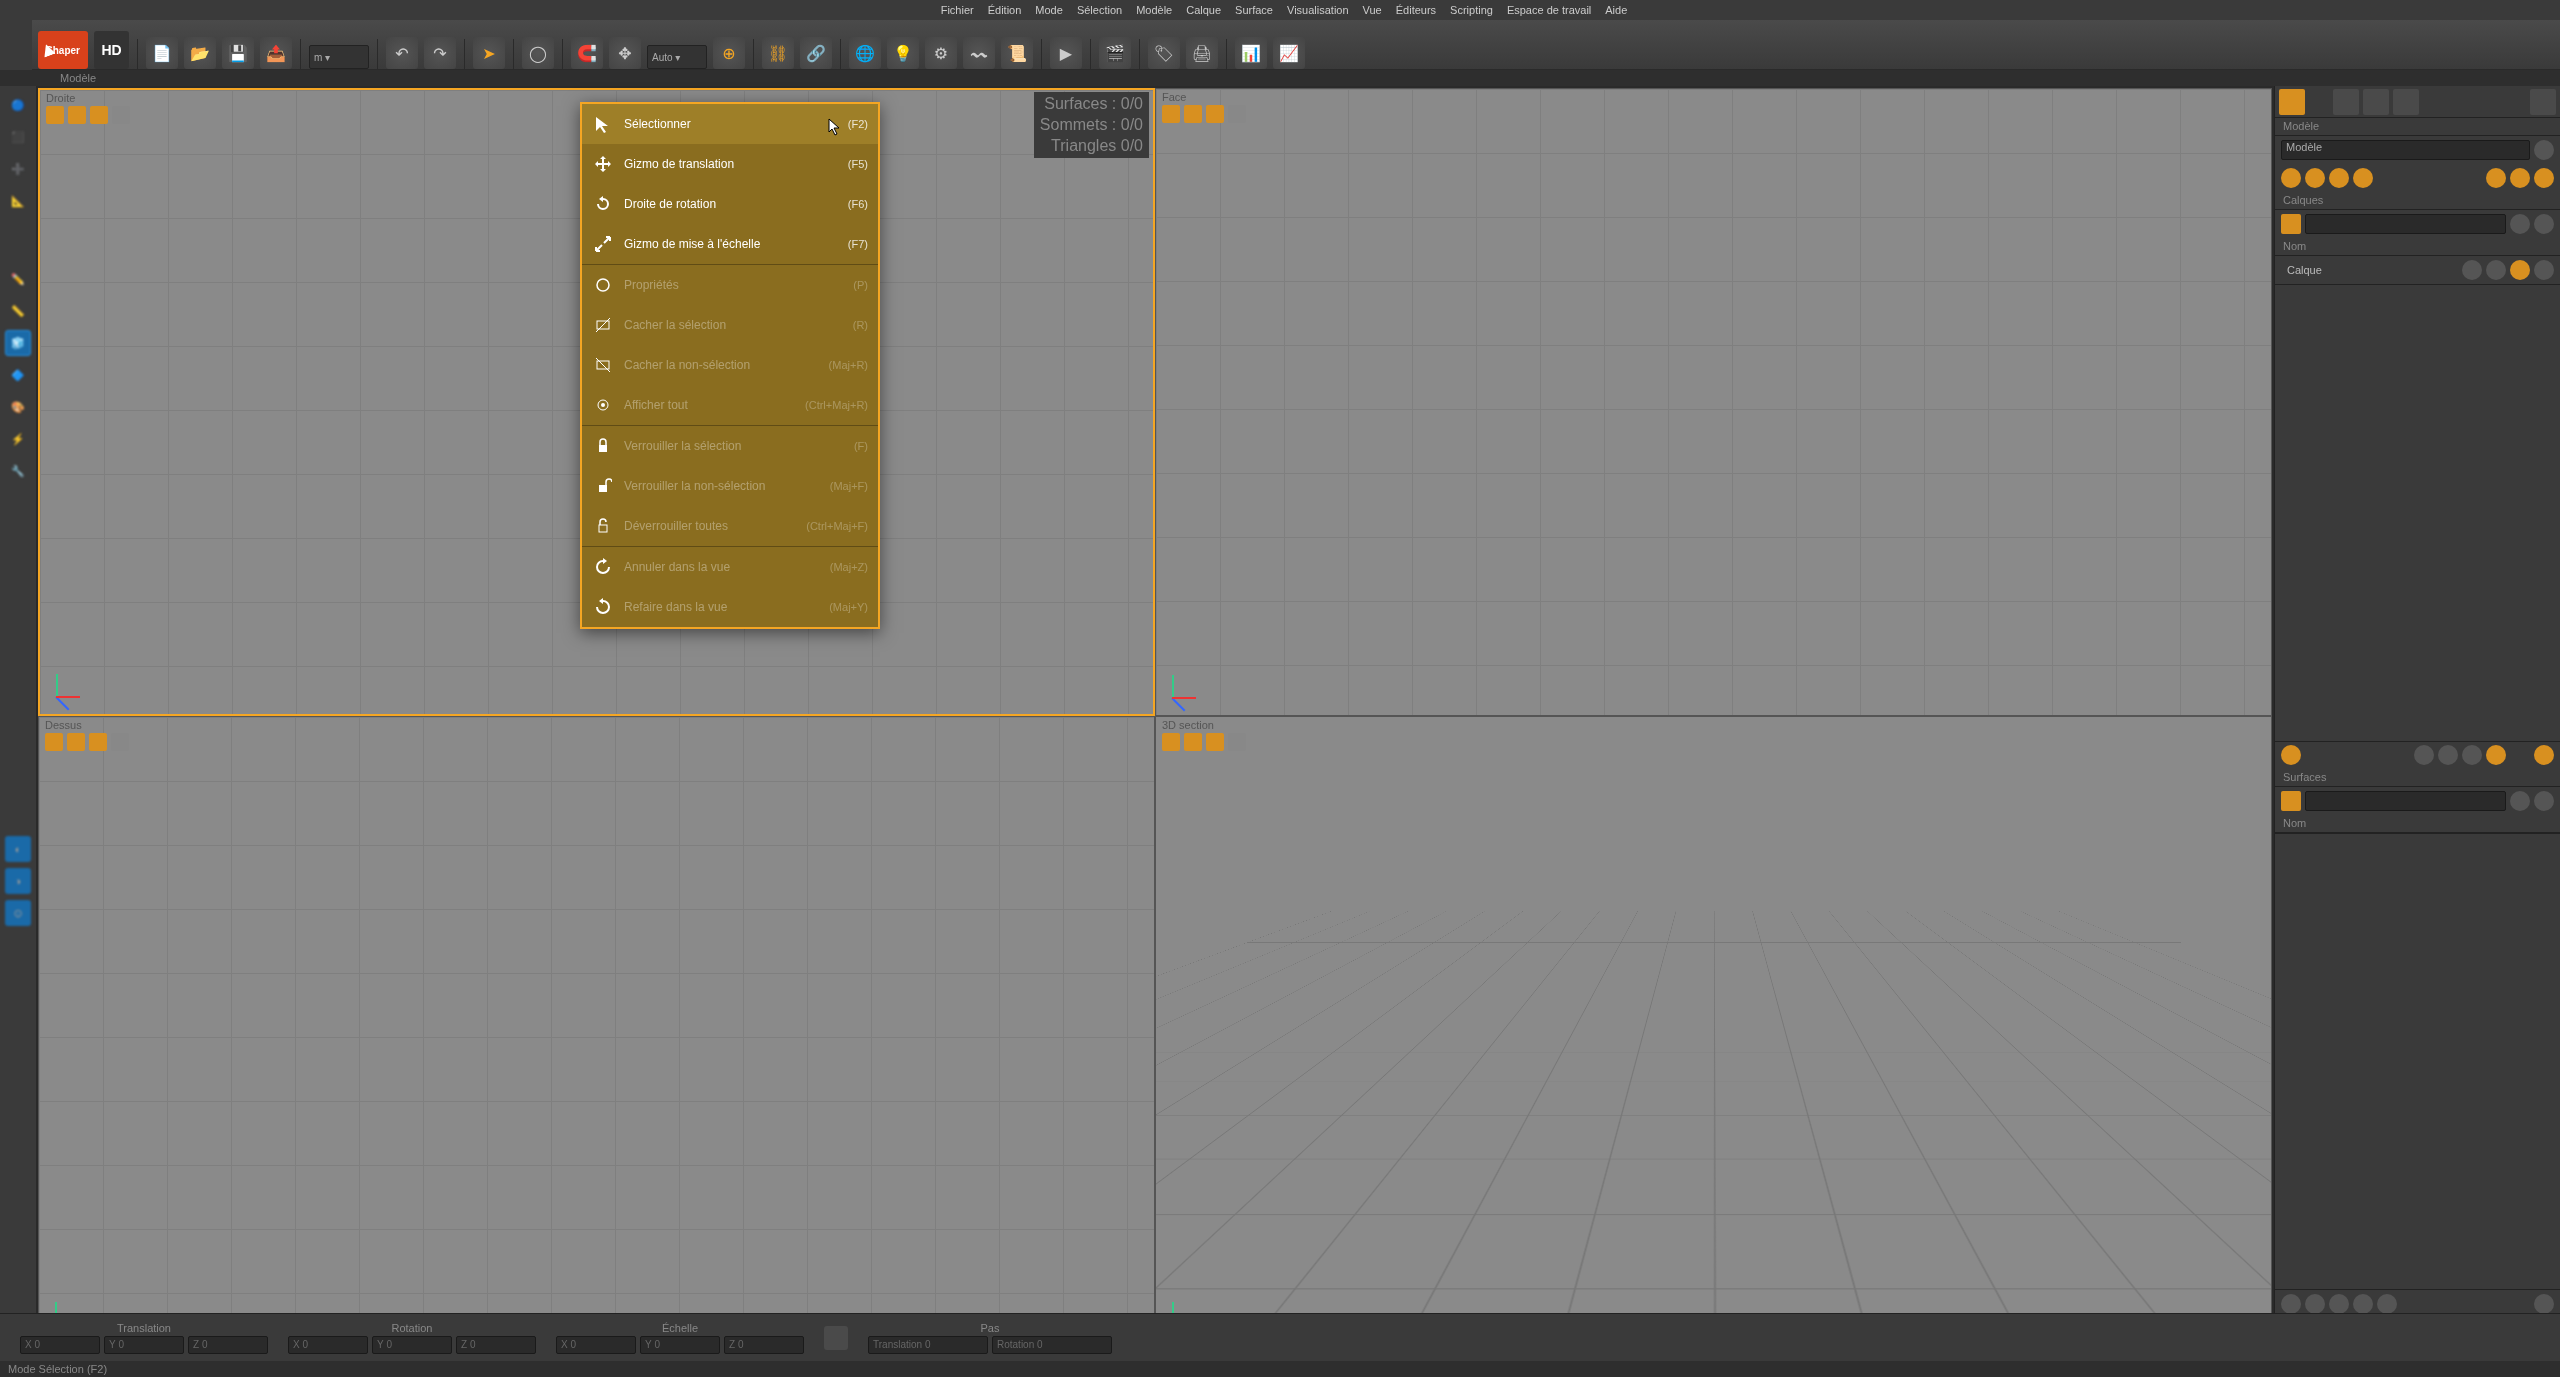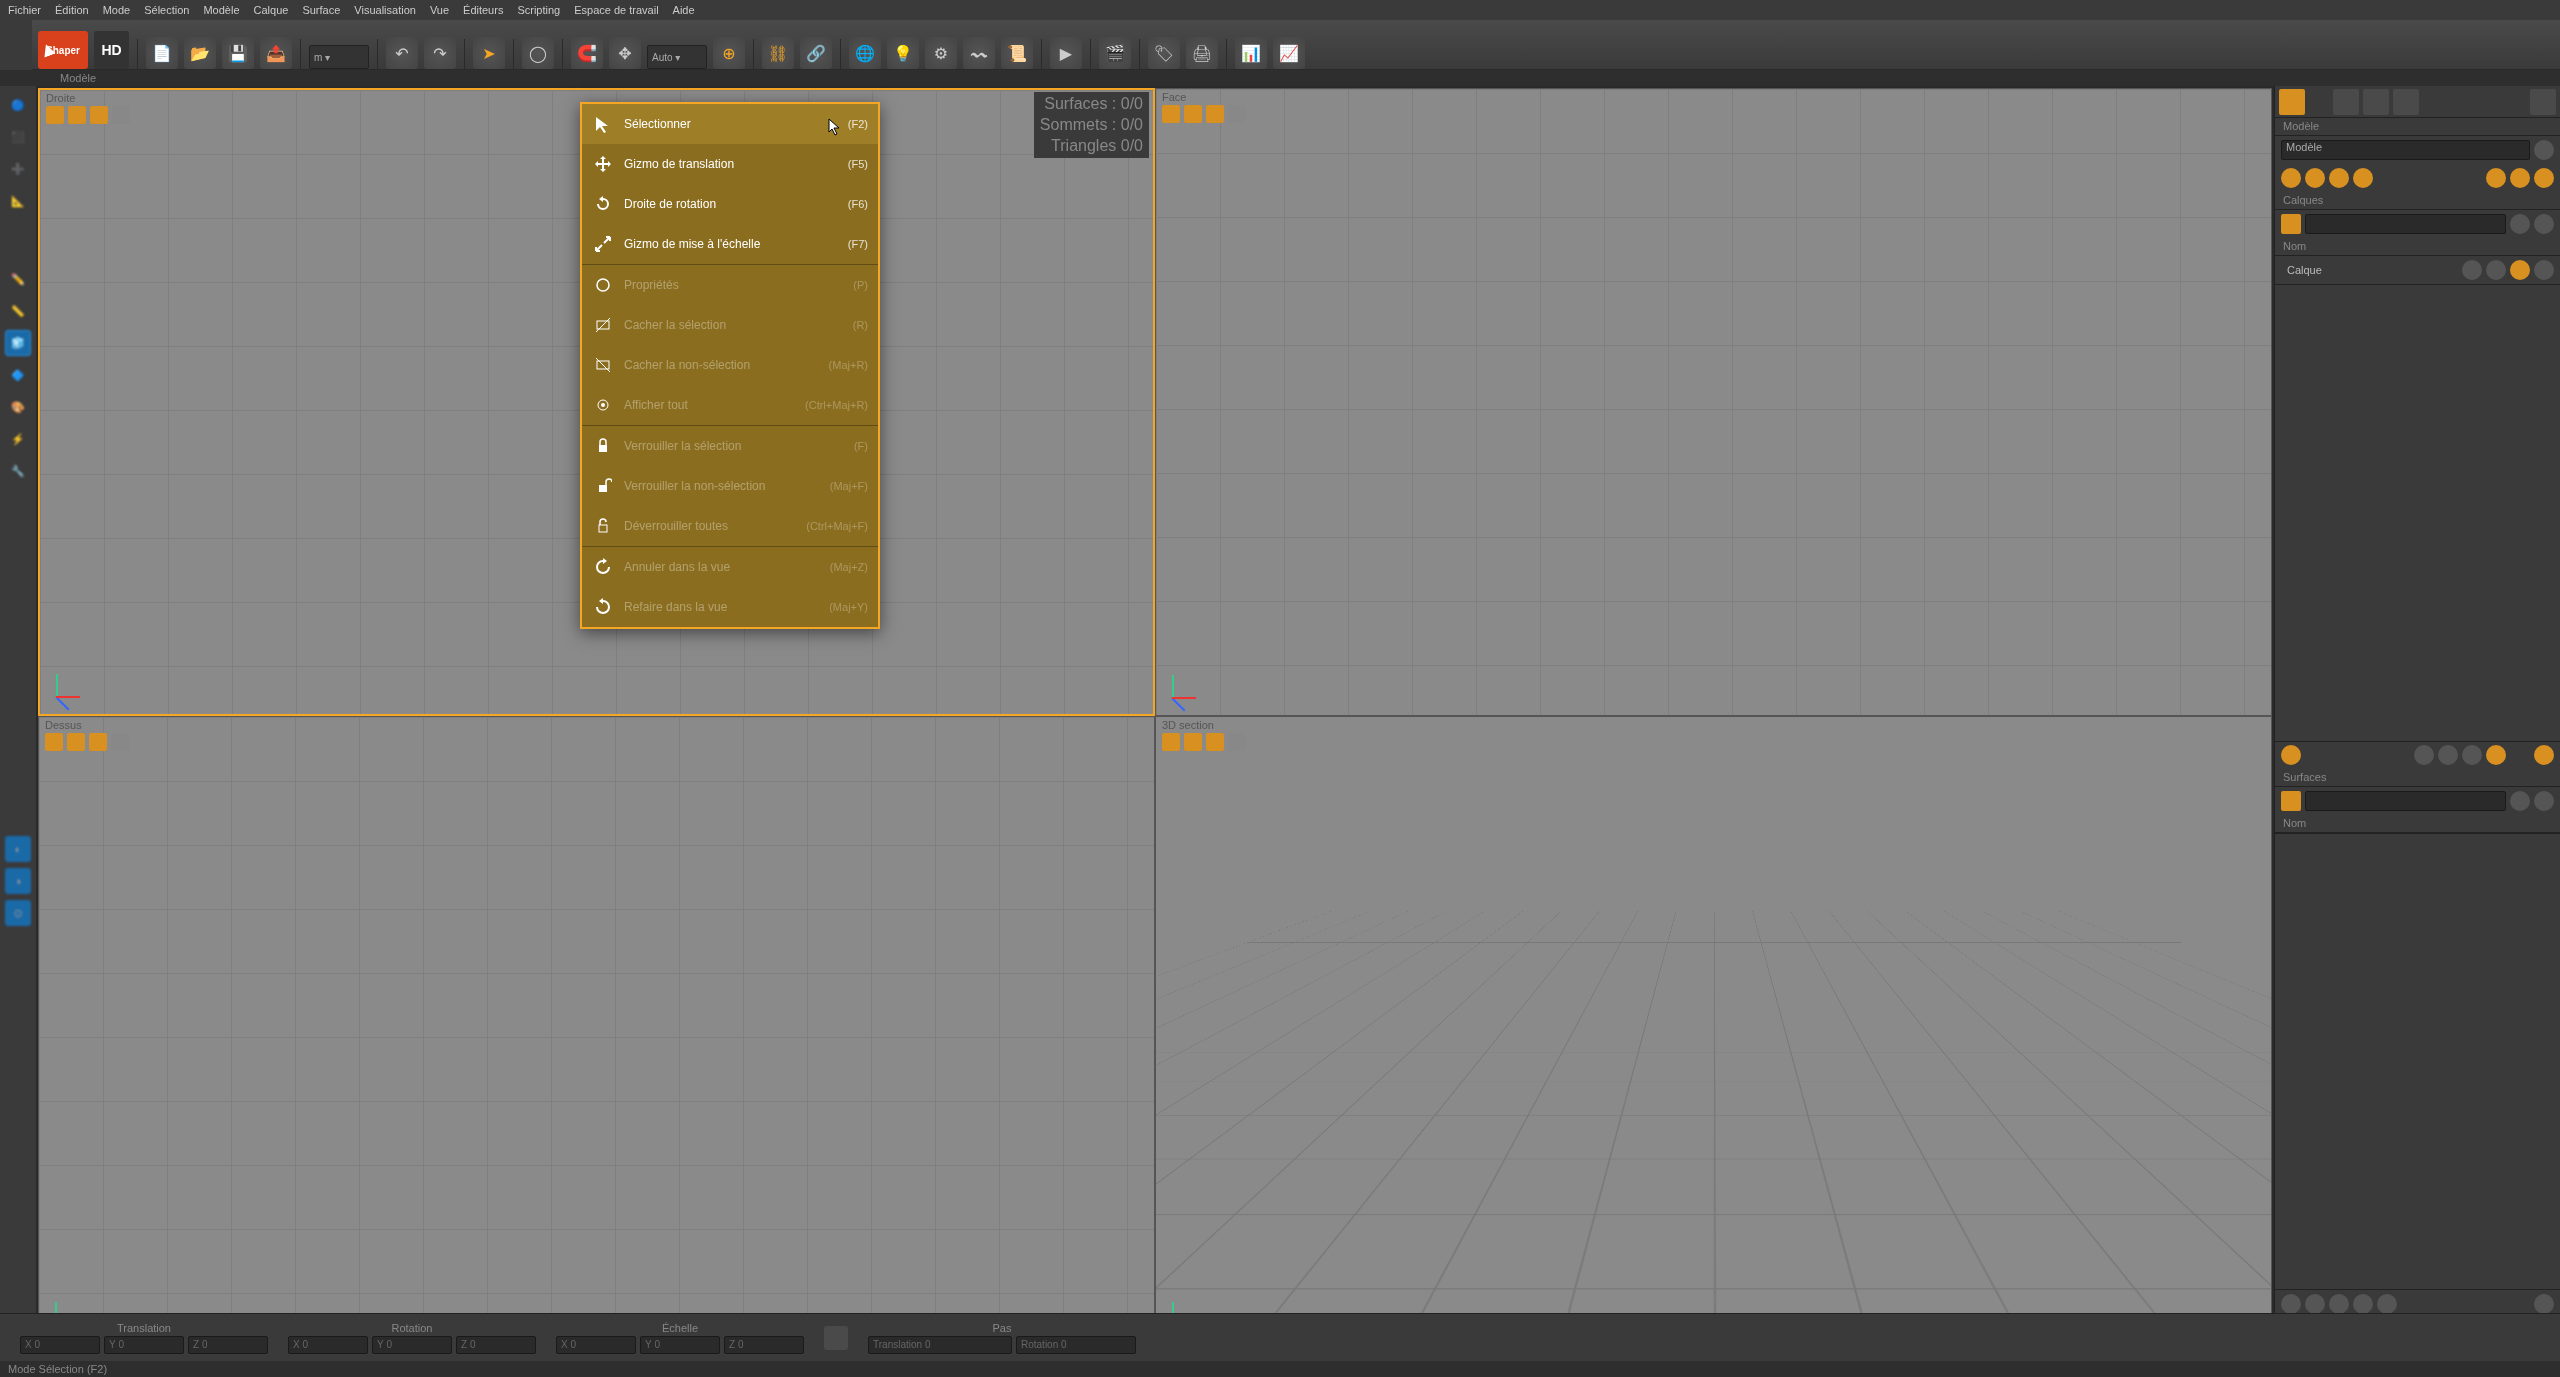--- a/index.html
+++ b/index.html
@@ -1,17 +1,17 @@
 <!DOCTYPE html>
 <html><head>
 <meta charset="utf-8">
 <style>
 * { margin: 0; padding: 0; box-sizing: border-box; font-family: Arial, sans-serif; }
 html, body { width: 2560px; height: 1377px; background: #3a3a3a; color: #999; font-size: 11px; overflow: hidden; }
-.menubar { height: 20px; background: #3a3a3a; display: flex; align-items: center; padding-left: 8px; gap: 14px; font-size: 11px; }
+.menubar { height: 20px; background: #3a3a3a; display: flex; align-items: center; padding-left: 8px; gap: 14px; font-size: 11px; justify-content: center; }
 .menubar span { color: #ccc; cursor: default; }
 .toolbar { height: 50px; background: linear-gradient(#4a4a4a,#3a3a3a); display: flex; align-items: flex-end; padding: 0 6px; gap: 6px; border-bottom: 1px solid #2a2a2a; margin-left: 32px; }
 .logo { width: 50px; height: 38px; background: #d8411b; border-radius: 3px; display: flex; align-items: center; justify-content: center; color: #fff; font-weight: bold; font-size: 10px; position: relative; }
 .logo::before { content: ""; position: absolute; left: 4px; width: 12px; height: 12px; background: #fff; clip-path: polygon(50% 0%, 0% 100%, 100% 100%); transform: rotate(-20deg);}
 .small-label { width: 35px; height: 38px; background:#333; border-radius:3px; display:flex;align-items:center;justify-content:center;color:#fff;font-weight:bold;font-size:14px;}
 .tbtn { width: 32px; height: 32px; background: radial-gradient(#555,#444); border-radius: 3px; display: flex; align-items: center; justify-content: center; color: #ccc; font-size: 16px; filter: blur(0.6px); }
 .tbtn.orange { color: #f5a623; }
 .sep { width: 1px; height: 30px; background: #2a2a2a; margin: 0 2px; }
 .dropdown-sm { width:60px; height:24px; background:#333; border:1px solid #222; border-radius:2px; font-size:10px; color:#aaa; display:flex;align-items:center;padding:0 4px;}
 .header-bar { height: 16px; background: #2e2e2e; padding-left: 60px; font-size: 11px; color: #888; display:flex; align-items:center;}
@@ -449,21 +449,21 @@
       <div class="bb-field"><span>Y</span>&nbsp;<span>0</span></div>
       <div class="bb-field"><span>Z</span>&nbsp;<span>0</span></div>
     </div>
   </div>
   <div class="bb-btns">
     <div class="bb-btn"></div>
   </div>
   <div class="bb-group">
     <div>Pas</div>
     <div class="bb-fields">
-      <div class="bb-field" style="width:144px">Translation  0</div>
+      <div class="bb-field" style="width:120px">Translation  0</div>
       <div class="bb-field" style="width:120px">Rotation  0</div>
     </div>
   </div>
 </div>
 
 <div class="status">
     <span>Mode Sélection (F2)</span>
   </div>
 
 </body></html>

